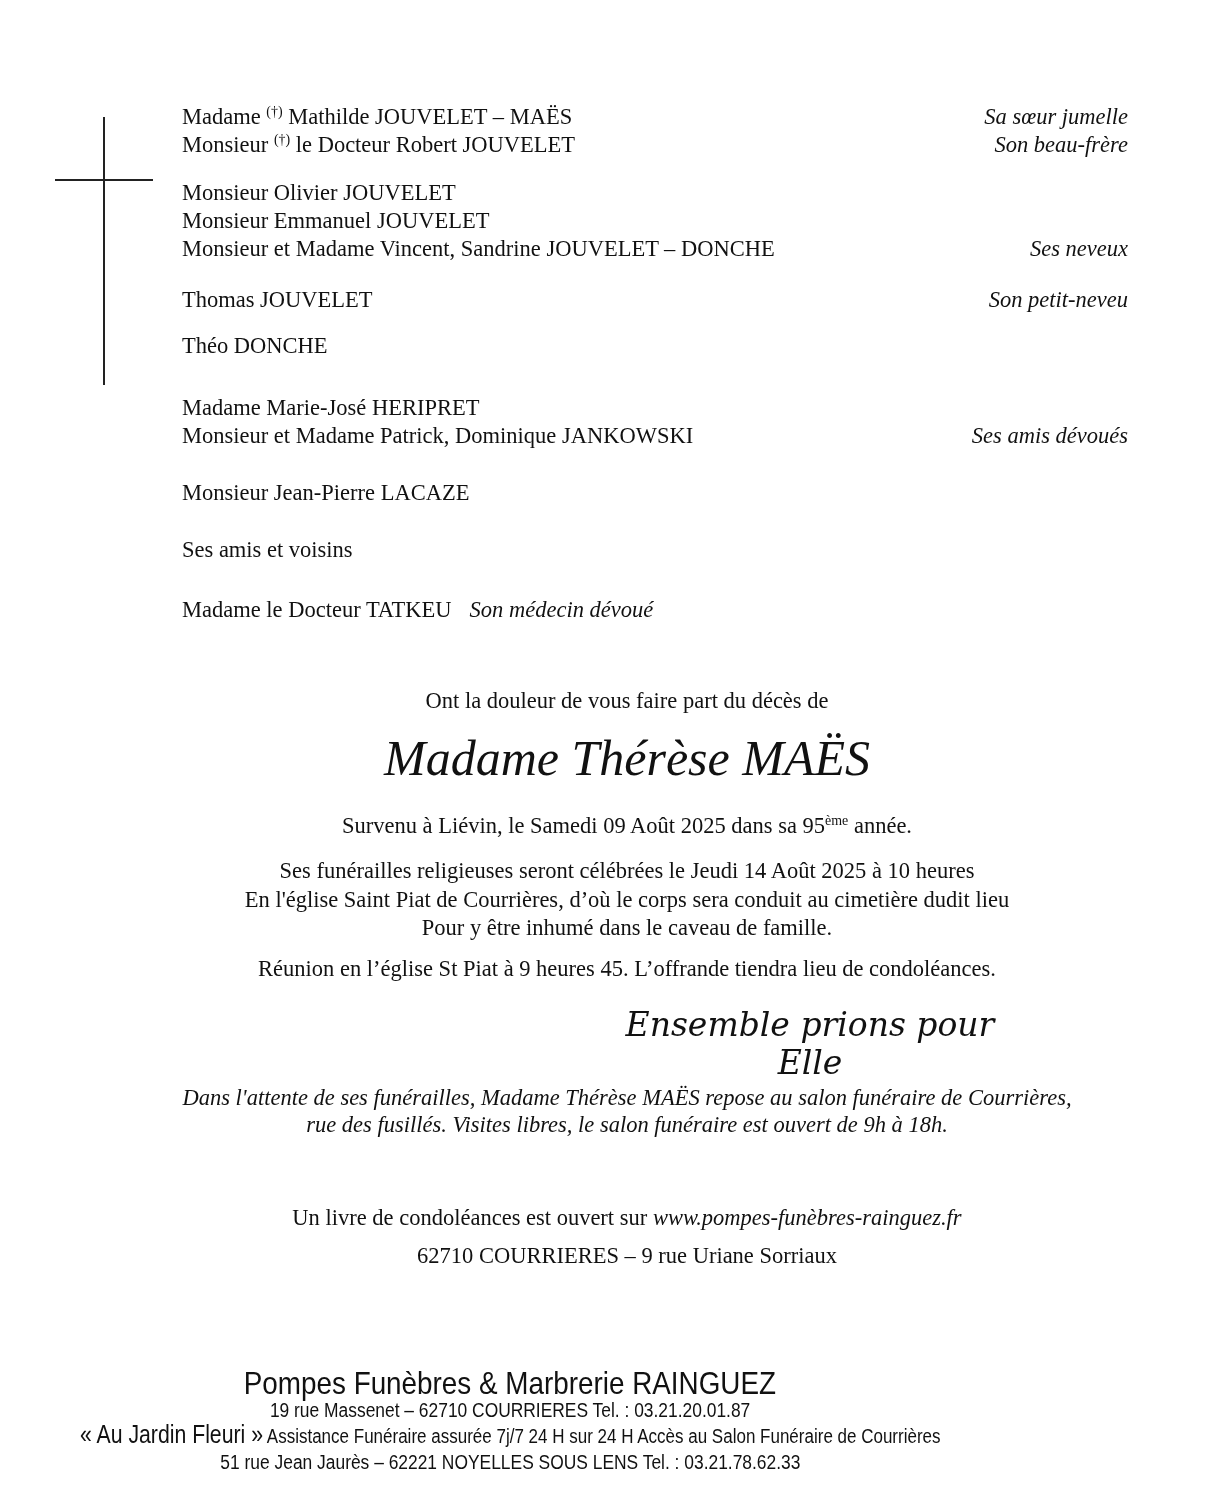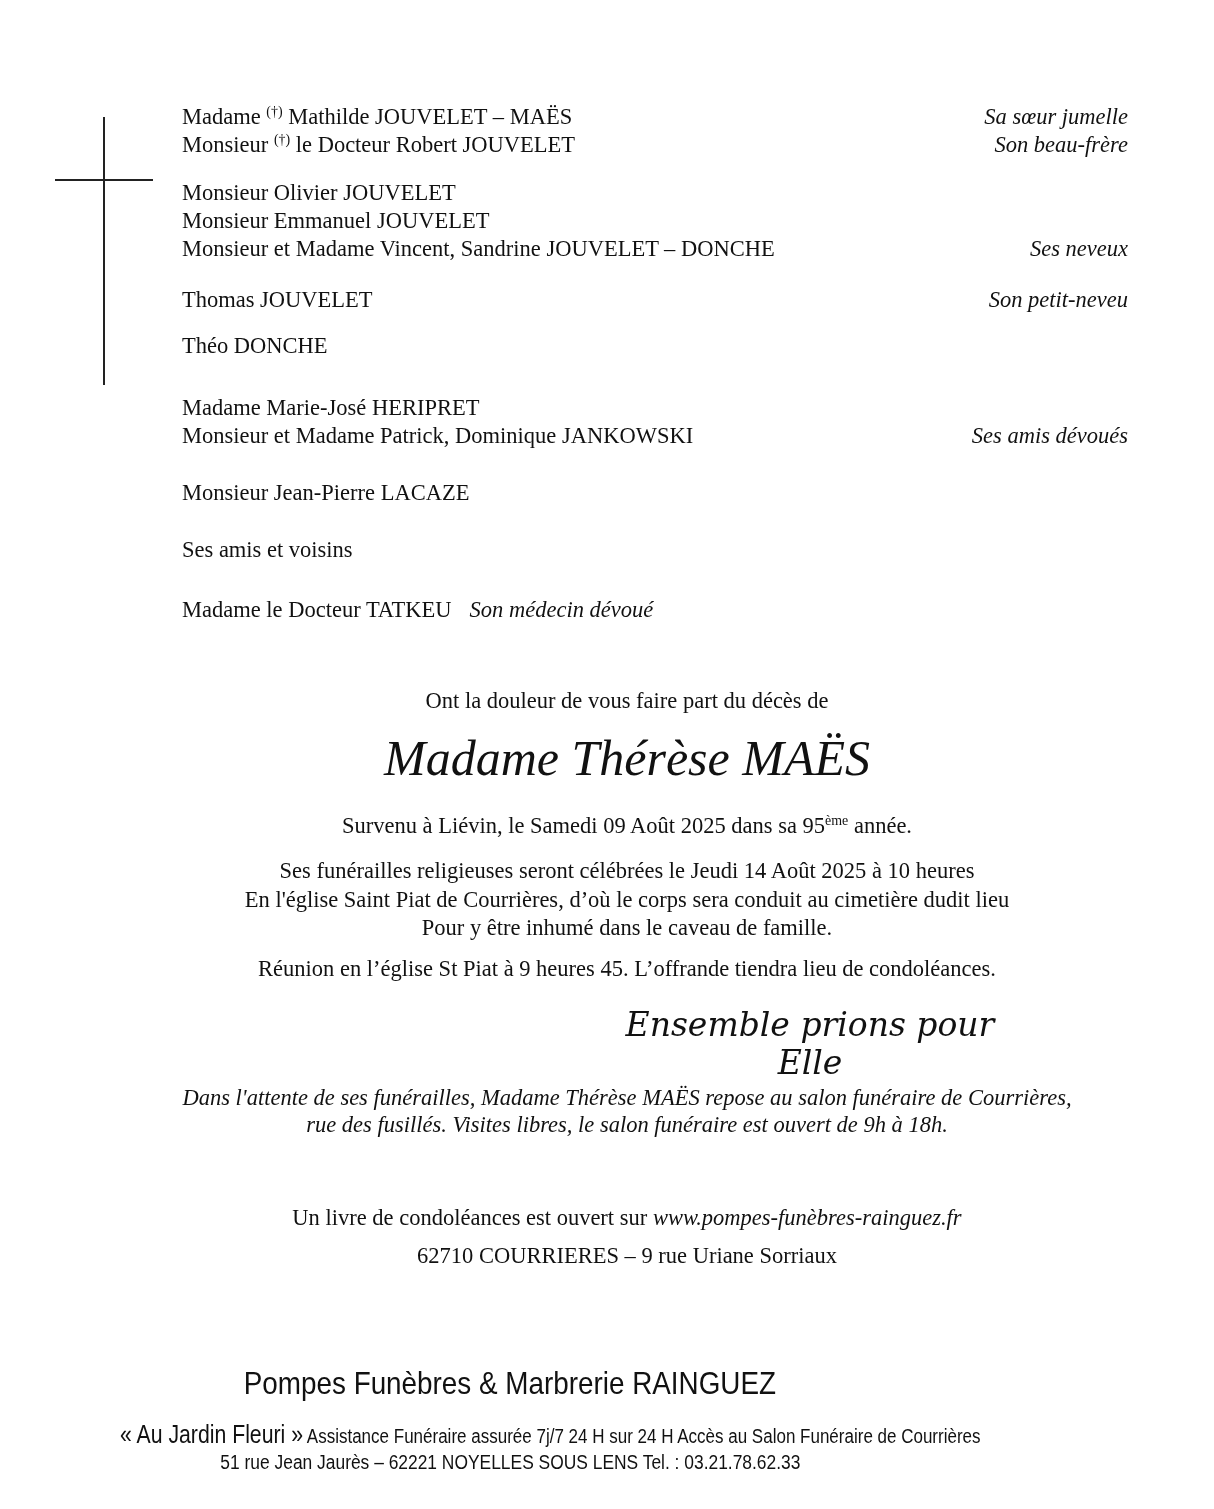--- a/index.html
+++ b/index.html
@@ -56,21 +56,21 @@
   
   .footer-line{
     position:absolute;left:0;width:1020px;text-align:center;
     font-family:"Liberation Sans","DejaVu Sans",sans-serif;
     white-space:nowrap;
   }
   .cond{display:inline-block;transform:scaleX(0.87);transform-origin:center;white-space:nowrap;}
   .cond3{display:inline-block;transform:scaleX(0.85);transform-origin:center;white-space:nowrap;}
   .f-company{top:1366px;font-size:32px;line-height:34px;}
   .f-addr1{top:1399px;font-size:20px;line-height:22px;}
-  .f-line3{top:1421px;font-size:20px;line-height:26px;padding-left:40px;}
+  .f-line3{top:1421px;font-size:20px;line-height:26px;}
   .f-line3 .brand{font-size:25px;}
   .f-addr2{top:1451px;font-size:20px;line-height:22px;}
 </style>
 </head>
 <body>
 
 <div class="page">
 
   <div class="cross">
     <div class="cross-v"></div>
@@ -169,18 +169,19 @@
     <div>Dans l'attente de ses funérailles, Madame Thérèse MAËS repose au salon funéraire de Courrières,</div>
     <div>rue des fusillés. Visites libres, le salon funéraire est ouvert de 9h à 18h.</div>
   </div>
 
   <div class="center-block livre"><span>Un livre de condoléances est ouvert sur </span><span class="url">www.pompes-funèbres-rainguez.fr</span></div>
 
   <div class="center-block addr">62710 COURRIERES – 9 rue Uriane Sorriaux</div>
 
   <div class="footer-line f-company"><span class="cond">Pompes Funèbres &amp; Marbrerie  RAINGUEZ</span></div>
 
+  <div class="footer-line f-addr1"><span class="cond">19 rue Massenet – 62710 COURRIERES  Tel. : 03.21.20.01.87</span></div>
 
   <div class="footer-line f-line3"><span class="cond3"><span class="brand">« Au Jardin Fleuri »</span><span>  Assistance Funéraire assurée 7j/7   24 H sur 24 H   Accès au Salon Funéraire de Courrières</span></span></div>
 
   <div class="footer-line f-addr2"><span class="cond">51 rue Jean Jaurès – 62221 NOYELLES SOUS LENS  Tel. : 03.21.78.62.33</span></div>
 
 </div>
 
 </body></html>

